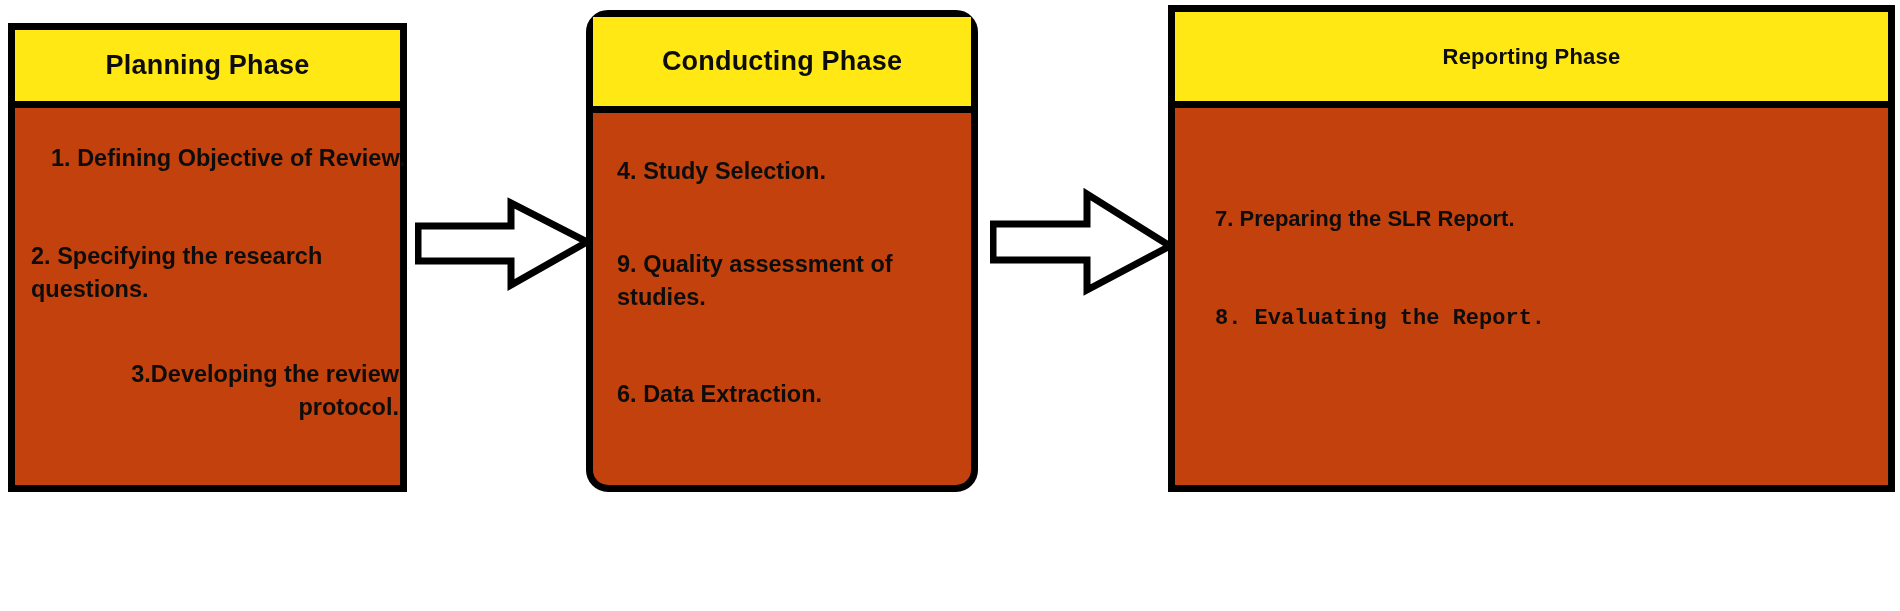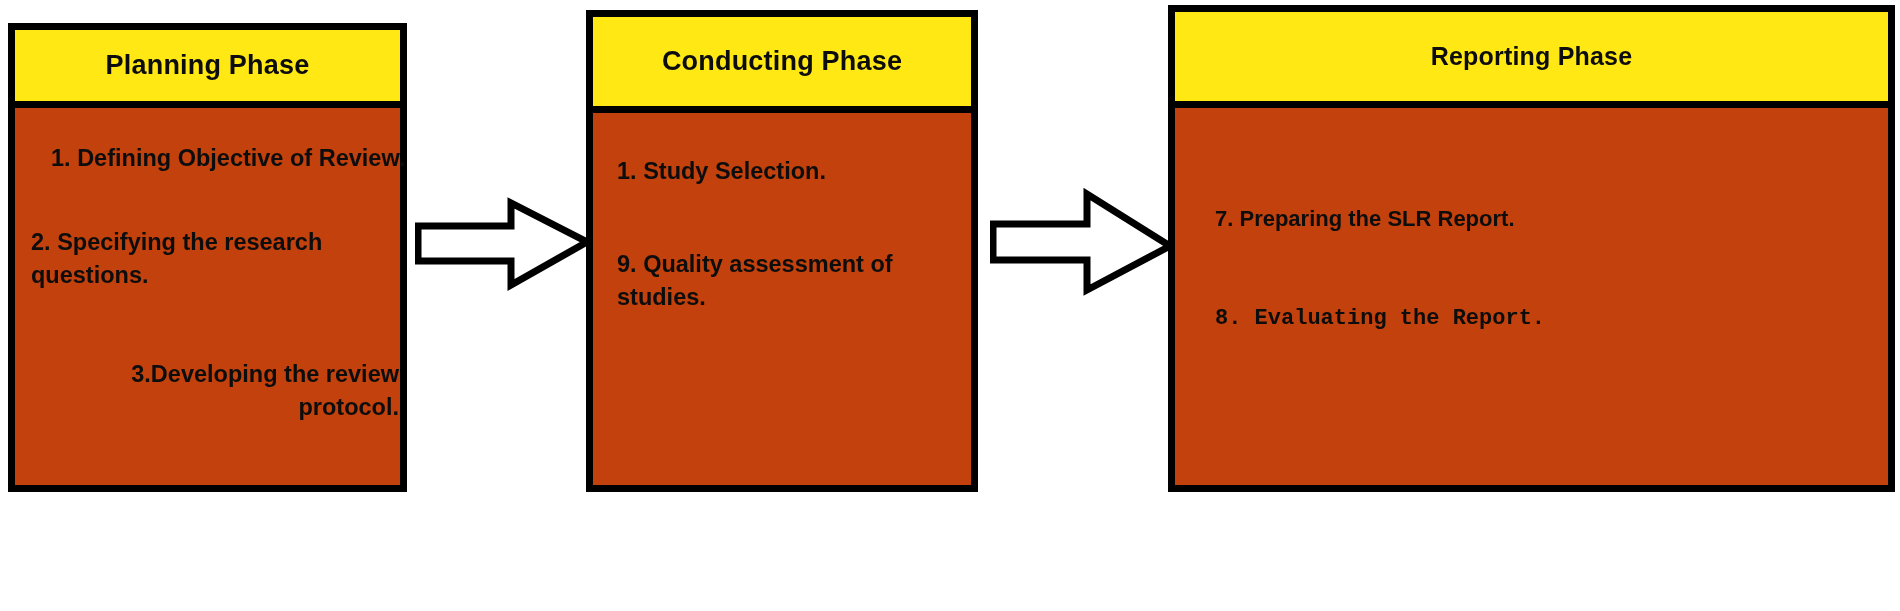--- a/index.html
+++ b/index.html
@@ -56,66 +56,67 @@
     line-height: 1.42;
   }
 
   
   #box-planning { left: 8px; top: 23px; width: 399px; height: 469px; }
   #box-planning .phase-header { height: 78px; }
   #box-planning .phase-title { font-size: 27px; }
   #box-planning .phase-item { font-size: 23.5px; left: 16px; width: 368px; }
 
   
-  #box-conducting { left: 586px; top: 10px; width: 392px; height: 482px; }
+  #box-conducting { left: 586px; top: 10px; width: 392px; height: 482px; border-radius: 22px; }
   #box-conducting .phase-header { height: 96px; }
   #box-conducting .phase-title { font-size: 27px; }
   #box-conducting .phase-item { font-size: 23.5px; left: 24px; width: 350px; }
 
   
   #box-reporting { left: 1168px; top: 5px; width: 727px; height: 487px; }
   #box-reporting .phase-header { height: 96px; }
-  #box-reporting .phase-title { font-size: 25px; }
+  #box-reporting .phase-title { font-size: 22px; }
   #box-reporting .phase-item { font-size: 22px; left: 40px; width: 640px; }
 
   
   .block-arrow {
     position: absolute;
   }
   .block-arrow svg { display: block; }
 </style>
 </head>
 <body>
 
 <div id="stage">
 
   <div class="phase-box" id="box-planning">
     <div class="phase-header">
       <div class="phase-title">Planning Phase</div>
     </div>
     <div class="phase-body">
       <div class="phase-item" style="top:34px;margin-left:20px;">1. Defining Objective of Review.</div>
-      <div class="phase-item" style="top:118px;">2. Specifying the research questions.</div>
+      <div class="phase-item" style="top:132px;">2. Specifying the research questions.</div>
       <div class="phase-item" style="top:250px;text-align:right;">3.Developing the review protocol.</div>
     </div>
   </div>
 
   <div class="block-arrow" style="left:415px; top:195px;">
     <svg width="175" height="96" viewBox="0 0 175 96" aria-hidden="true">
       <polygon points="3,31 96,31 96,8 172,47 96,90 96,66 3,66" fill="#ffffff" stroke="#000000" stroke-width="7" stroke-linejoin="miter"></polygon>
     </svg>
   </div>
 
   <div class="phase-box" id="box-conducting">
     <div class="phase-header">
       <div class="phase-title">Conducting Phase</div>
     </div>
     <div class="phase-body">
-      <div class="phase-item" style="top:42px;">1. Study Selection.</div>
+      <div class="phase-item" style="top:42px;">4. Study Selection.</div>
       <div class="phase-item" style="top:135px;">9. Quality assessment of studies.</div>
+      <div class="phase-item" style="top:265px;">6. Data Extraction.</div>
     </div>
   </div>
 
   <div class="block-arrow" style="left:990px; top:186px;">
     <svg width="185" height="112" viewBox="0 0 185 112" aria-hidden="true">
       <polygon points="3,38 97,38 97,8 180,60 97,104 97,74 3,74" fill="#ffffff" stroke="#000000" stroke-width="7" stroke-linejoin="miter"></polygon>
     </svg>
   </div>
 
   <div class="phase-box" id="box-reporting">

